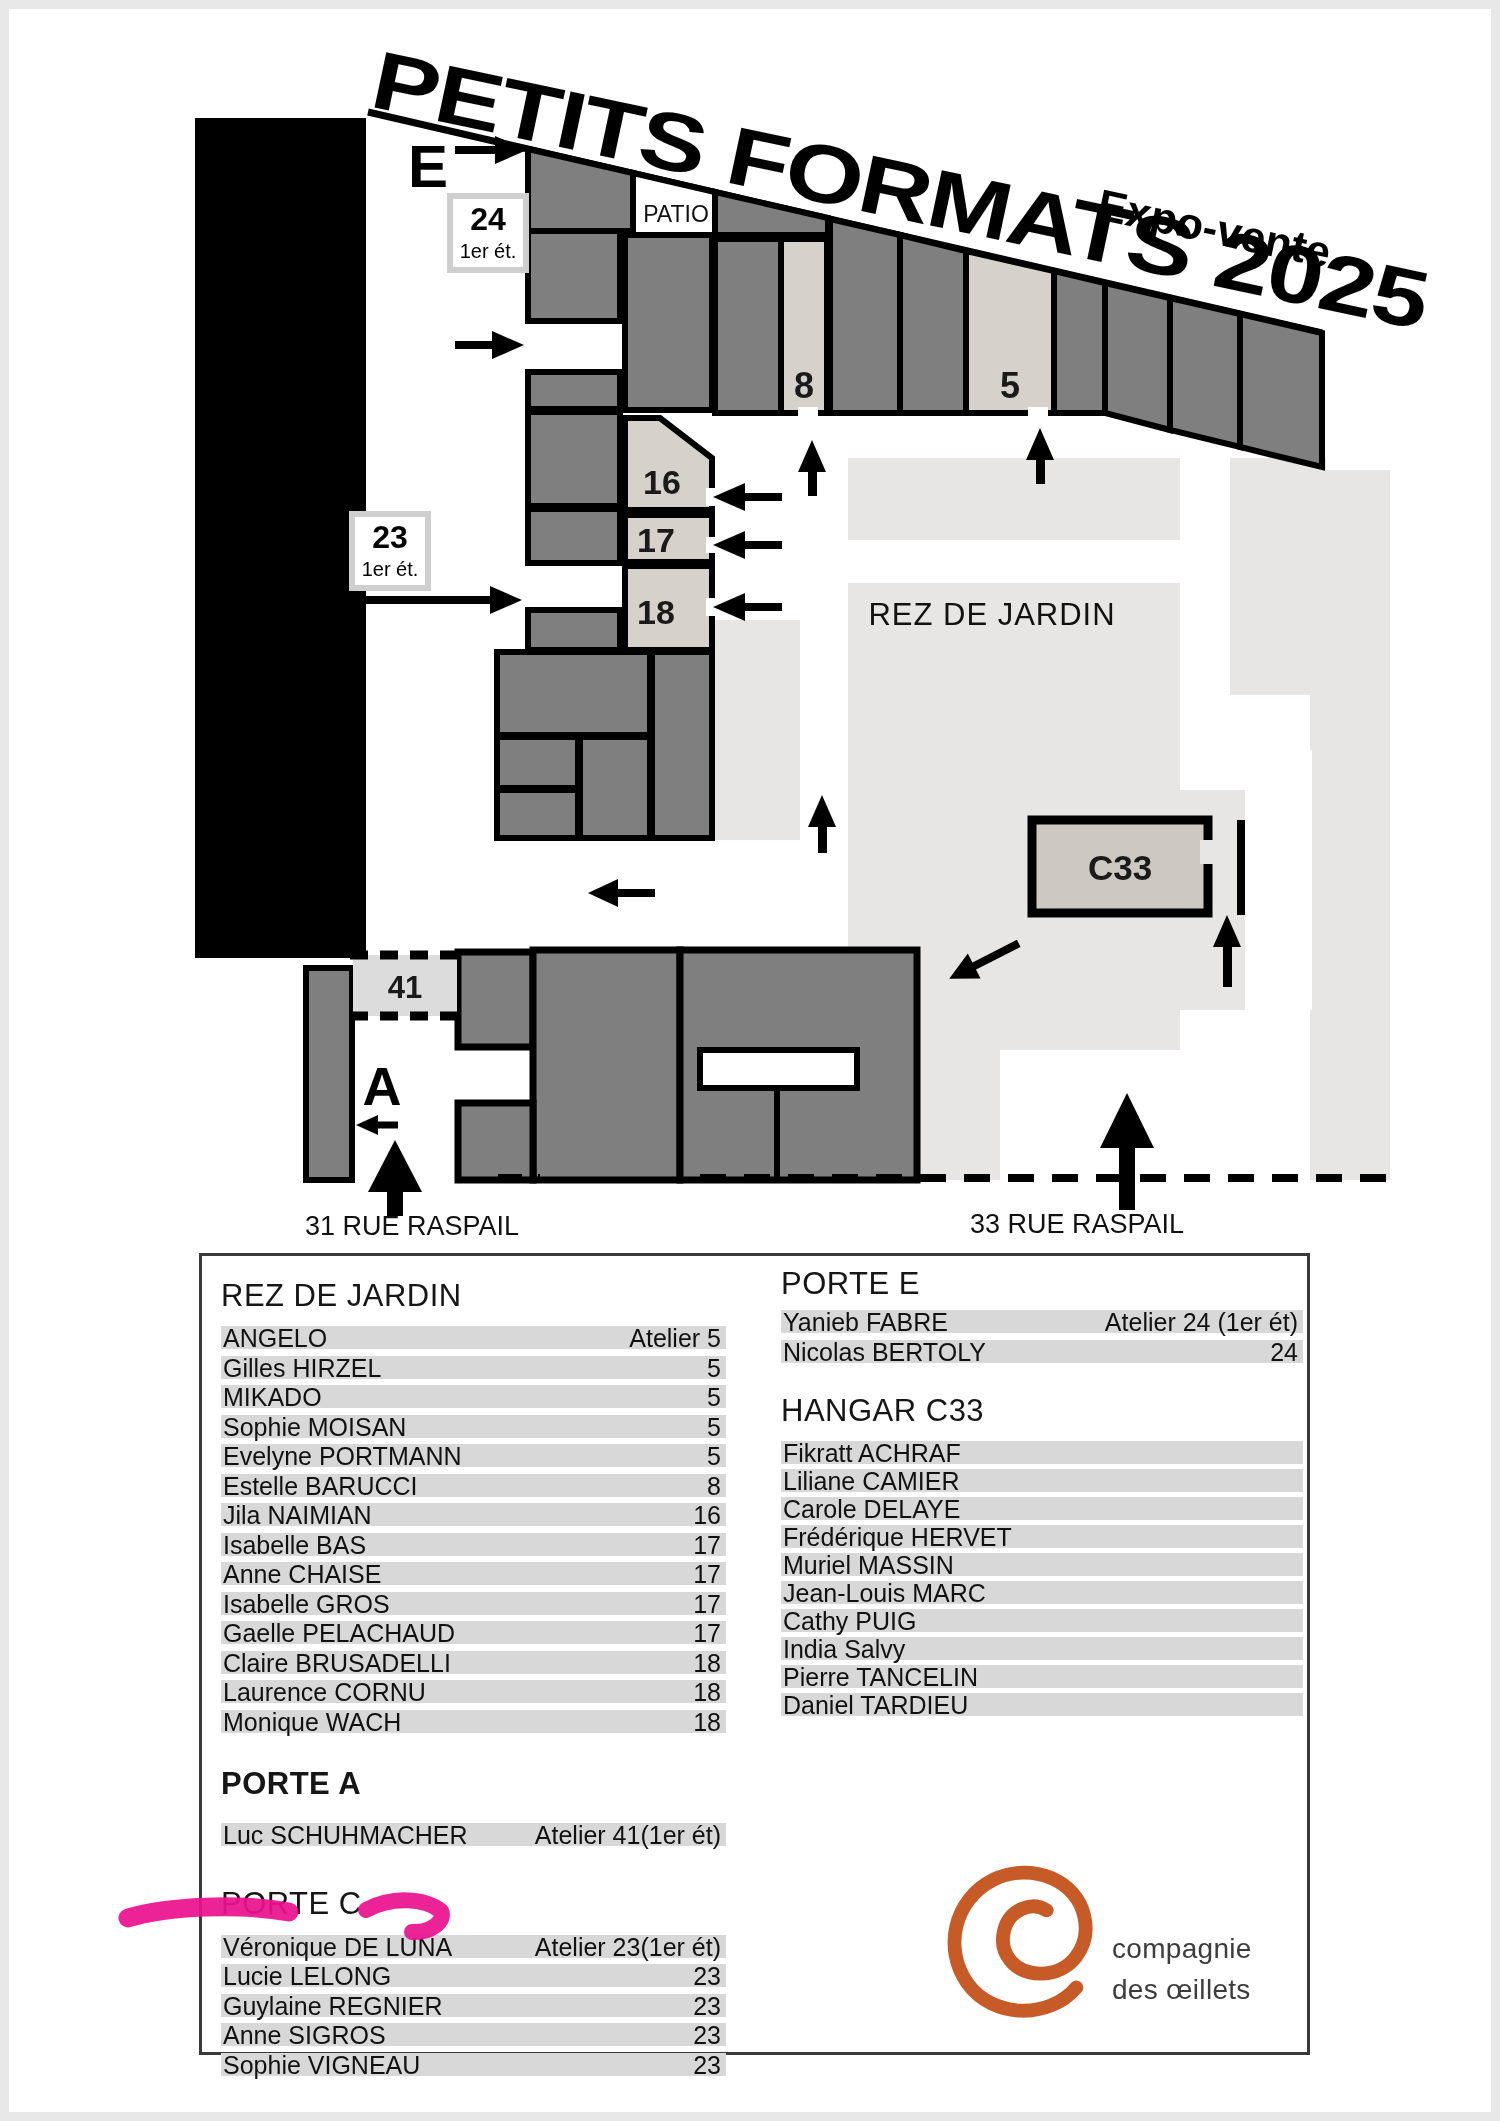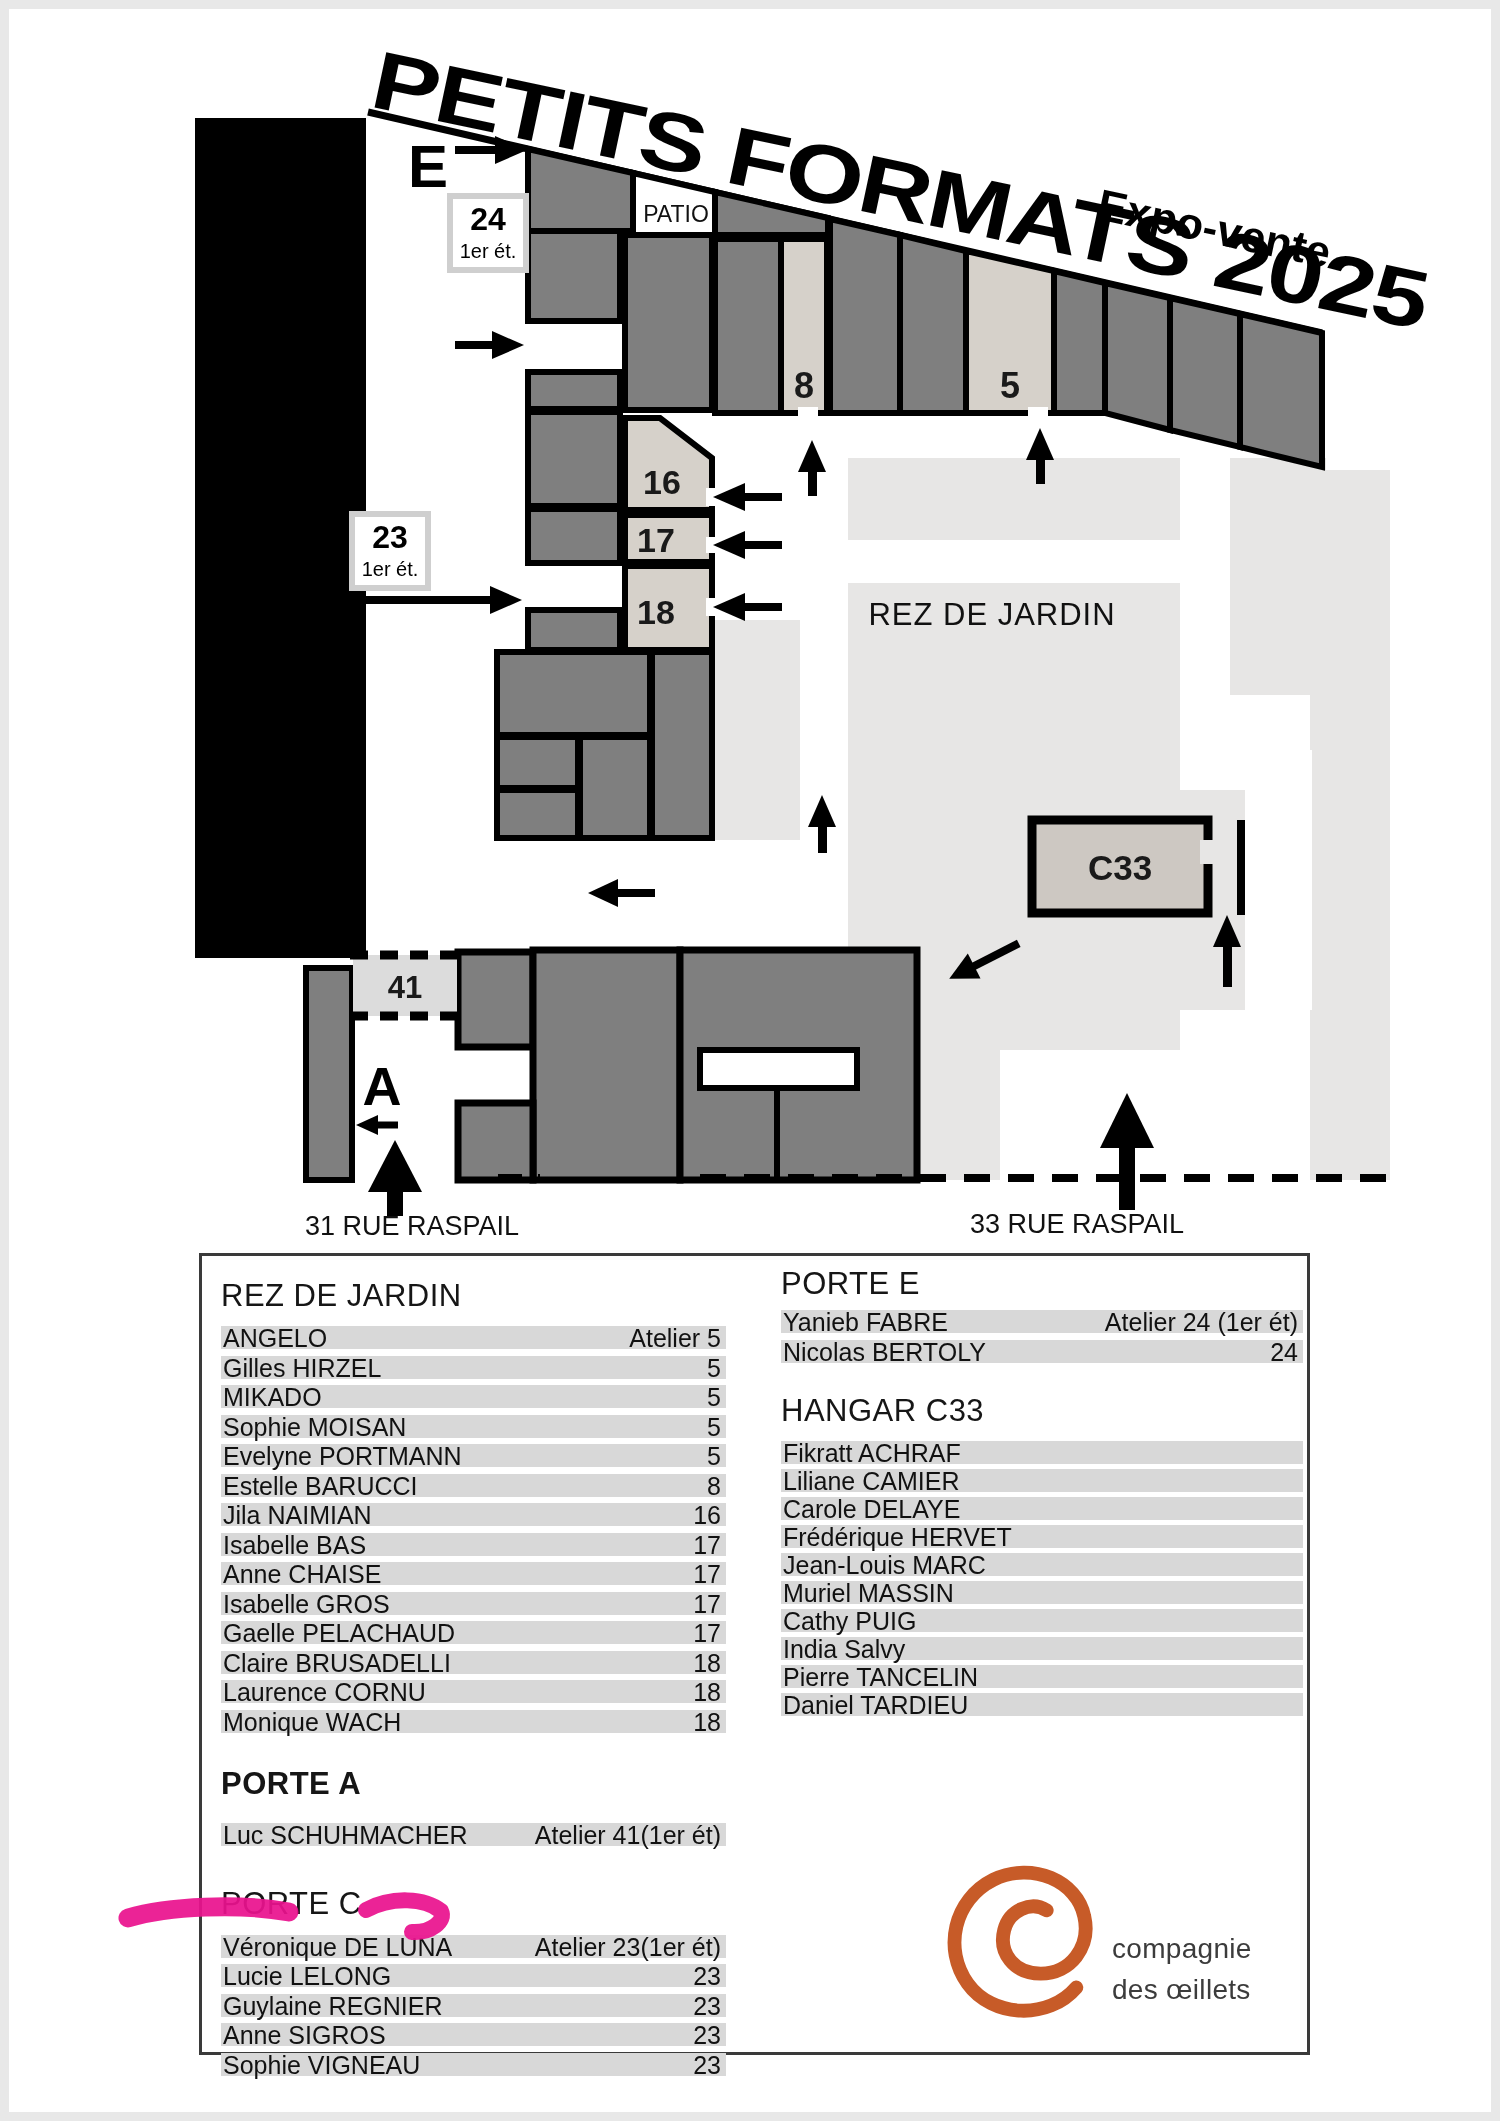--- a/index.html
+++ b/index.html
@@ -394,27 +394,27 @@
           </div>
 
           <div class="row" style="height:28px">
             <div class="bar"></div>
             <span class="nm">Frédérique HERVET</span>
             <span class="val"></span>
           </div>
 
           <div class="row" style="height:28px">
             <div class="bar"></div>
+            <span class="nm">Muriel MASSIN</span>
+            <span class="val"></span>
+          </div>
+
+          <div class="row" style="height:28px">
+            <div class="bar"></div>
             <span class="nm">Jean-Louis MARC</span>
-            <span class="val"></span>
-          </div>
-
-          <div class="row" style="height:28px">
-            <div class="bar"></div>
-            <span class="nm">Muriel MASSIN</span>
             <span class="val"></span>
           </div>
 
 
           <div class="row" style="height:28px">
             <div class="bar"></div>
             <span class="nm">Cathy PUIG</span>
             <span class="val"></span>
           </div>
 

